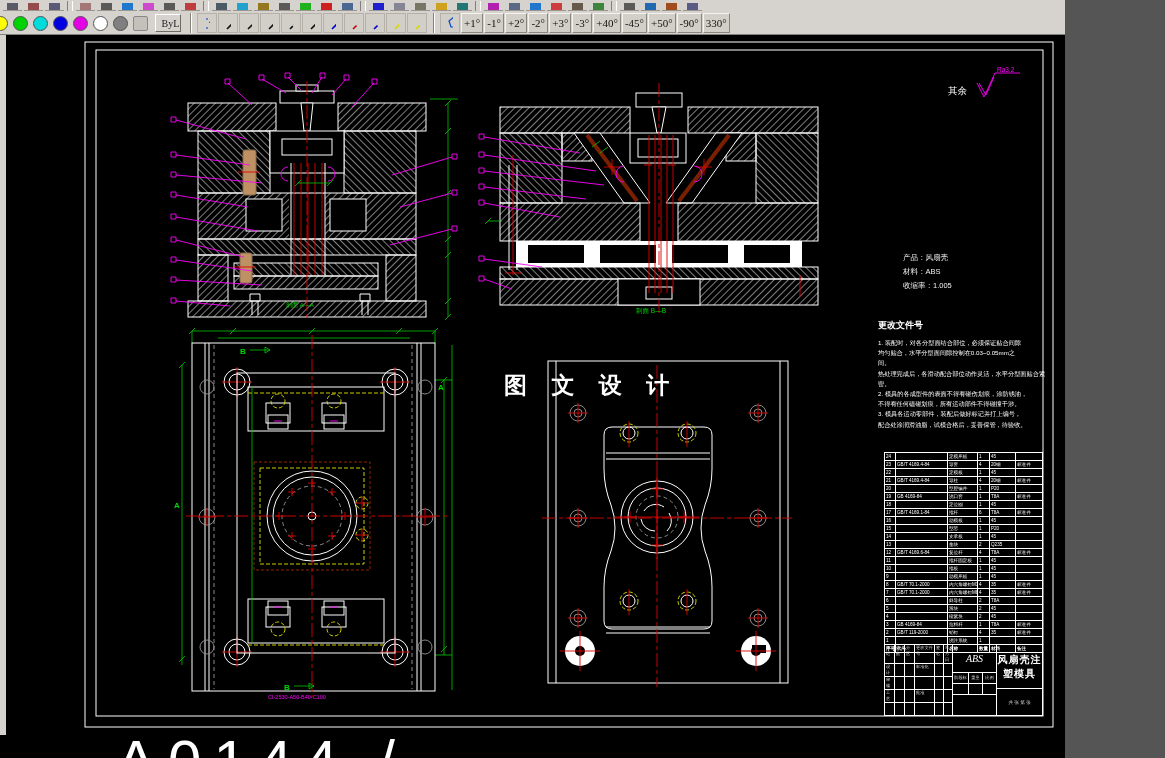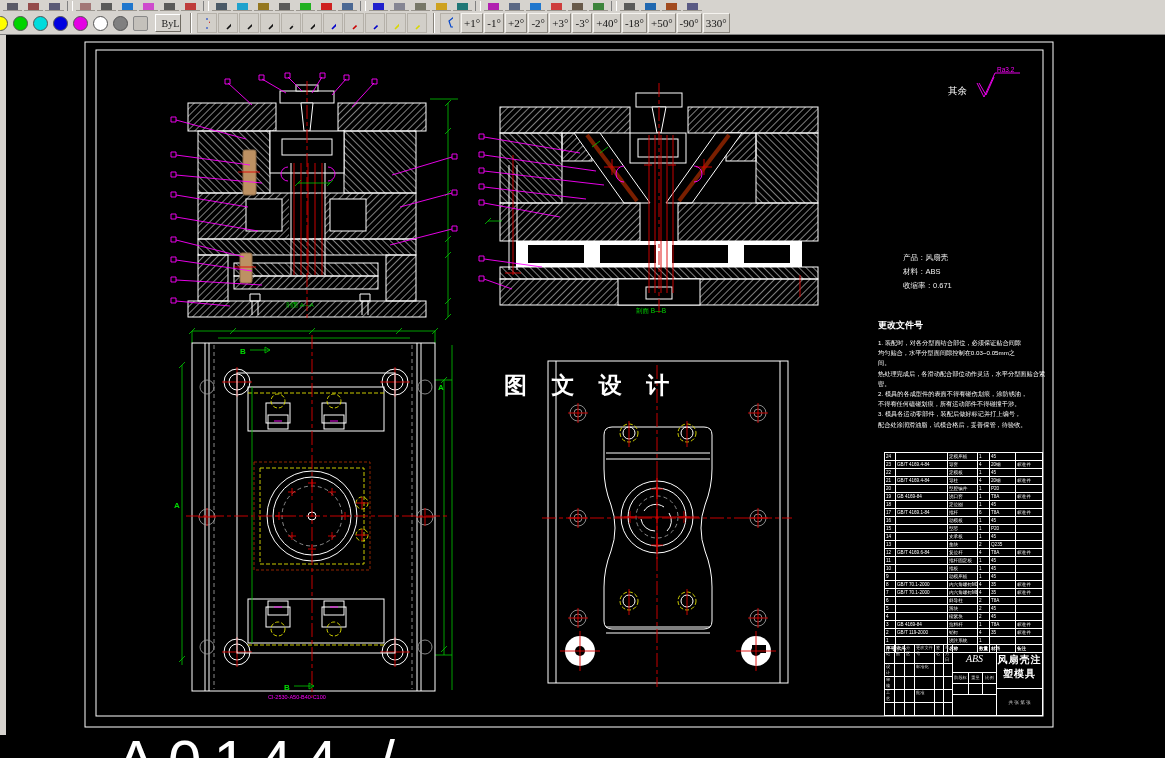--- a/index.html
+++ b/index.html
@@ -1,17 +1,17 @@
 <!DOCTYPE html>
 <html><head>
 <meta charset="utf-8">
 <style>
   html,body{margin:0;padding:0;background:#555;}
   *{box-sizing:border-box;}
-  #screen{position:relative;width:1165px;height:758px;background:#4d7c0f;overflow:hidden;
+  #screen{position:relative;width:1065px;height:758px;background:#4d7c0f;overflow:hidden;
     font-family:"Liberation Sans",sans-serif;padding-left:47px;}
   
   #toolbar{position:absolute;left:0;top:0;width:1165px;height:35px;background:#d6d3ce;border-bottom:1px solid #808080;}
   #row1{height:11px;display:flex;align-items:flex-end;overflow:hidden;padding-left:2px;}
   .frag{width:19px;height:10px;margin:0 1px;background:#d6d3ce;border-bottom:1px solid #9a968f;position:relative;flex:none;}
   .frag i{position:absolute;left:4px;top:2px;width:11px;height:7px;display:block;opacity:.85;}
   .sep-v{width:6px;height:10px;flex:none;border-left:1px solid #808080;border-right:1px solid #fff;margin:0 2px;}
   #row2{height:24px;display:flex;align-items:center;padding-left:0;}
   .swatch{width:15px;height:15px;border-radius:50%;flex:none;margin:0 2.5px;border:1px solid #555;}
   .swatch.square{border-radius:2px;border:1px solid #888;}
@@ -244,21 +244,21 @@
           </svg>
       </button>
       <span id="anglebtns" style="display: flex;">
           <button class="abtn">+1°</button>
           <button class="abtn">-1°</button>
           <button class="abtn">+2°</button>
           <button class="abtn">-2°</button>
           <button class="abtn">+3°</button>
           <button class="abtn">-3°</button>
           <button class="abtn">+40°</button>
-          <button class="abtn">-18°</button>
+          <button class="abtn">-45°</button>
           <button class="abtn">+50°</button>
           <button class="abtn">-90°</button>
           <button class="abtn">330°</button>
         </span>
     </div>
   </div>
 
   <div id="canvas">
     <div id="leftstrip"></div>
 
@@ -514,21 +514,21 @@
       </g>
 
       <text x="504" y="358" font-size="23" font-weight="bold" fill="#fff" letter-spacing="9">图 文 设 计</text>
 
       <text x="116" y="747" font-size="60" fill="#fff" letter-spacing="12" font-weight="400">A0144 /</text>
     </svg>
 
     <div id="prodinfo" class="ov">
         <div class="pline">产品：风扇壳</div>
         <div class="pline">材料：ABS</div>
-        <div class="pline">收缩率：0.671</div>
+        <div class="pline">收缩率：1.005</div>
       </div>
 
     <div id="techreq" class="ov">
       <div class="ttl">更改文件号</div>
       <div id="techlines">
           <div class="tline">1. 装配时，对各分型面结合部位，必须保证贴合间隙</div>
           <div class="tline">均匀贴合，水平分型面间隙控制在0.03~0.05mm之</div>
           <div class="tline">间。</div>
           <div class="tline">热处理完成后，各滑动配合部位动作灵活，水平分型面贴合紧</div>
           <div class="tline">密。</div>

